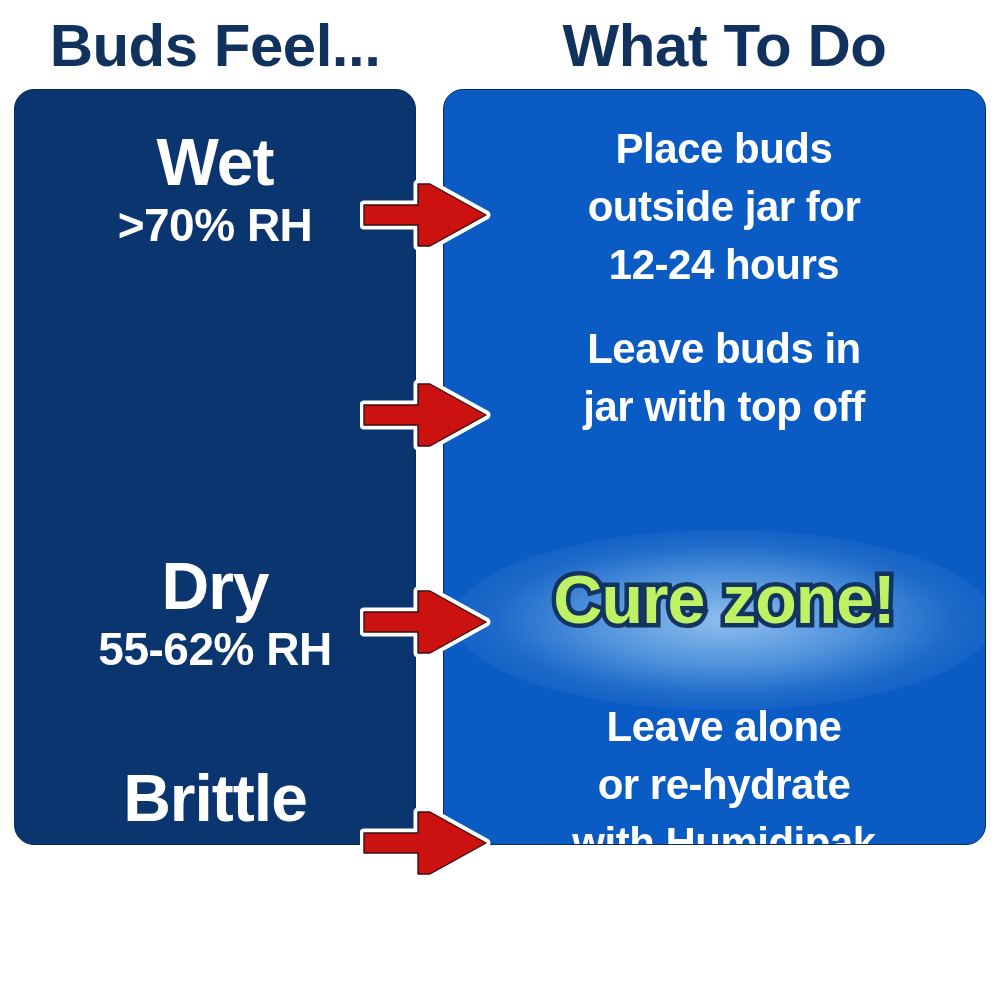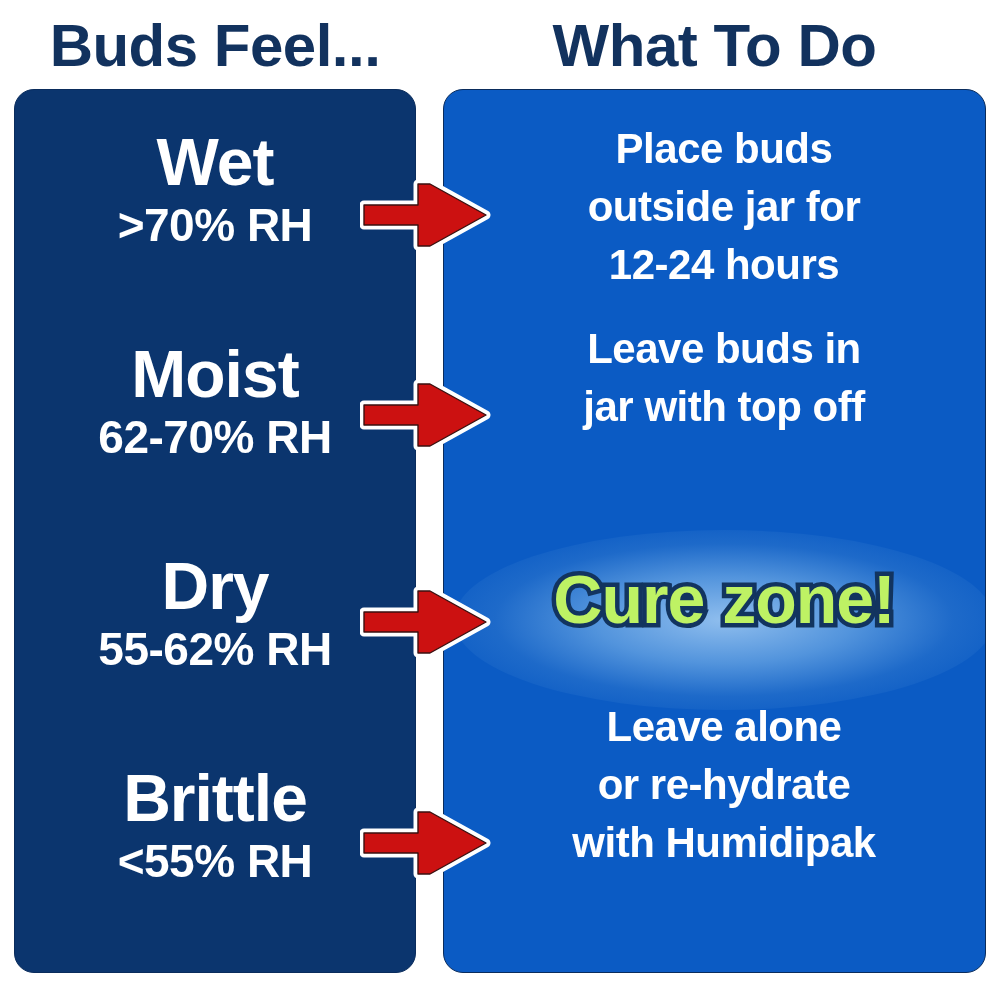--- a/index.html
+++ b/index.html
@@ -27,27 +27,27 @@
     height: 60px;
     line-height: 60px;
     font-size: 60px;
     font-weight: bold;
     color: #12325e;
     text-align: center;
     letter-spacing: -0.5px;
     white-space: nowrap;
   }
   #header-left  { left: 14px;  width: 402px; }
-  #header-right { left: 443px; width: 543px; }
+  #header-right { left: 453px; width: 543px; }
 
   
   .panel {
     position: absolute;
     top: 89px;
-    height: 884px;
+    height: 756px;
     border-radius: 20px;
     box-sizing: border-box;
     border: 1px solid #0a2c5c;
     overflow: hidden;
   }
   #panel-left {
     left: 14px;
     width: 402px;
     background: #0b356e;
   }
@@ -146,24 +146,20 @@
   <div class="col-header" id="header-left">Buds Feel...</div>
   <div class="col-header" id="header-right">What To Do</div>
 
   <div class="panel" id="panel-left">
 
     <div class="left-row" id="left-row-0">
       <div class="state">Wet</div>
       <div class="rh">&gt;70% RH</div>
     </div>
 
-    <div class="left-row" id="left-row-1">
-      <div class="state">Moist</div>
-      <div class="rh">62-70% RH</div>
-    </div>
 
     <div class="left-row" id="left-row-2">
       <div class="state">Dry</div>
       <div class="rh">55-62% RH</div>
     </div>
 
     <div class="left-row" id="left-row-3">
       <div class="state">Brittle</div>
       <div class="rh">&lt;55% RH</div>
     </div>

